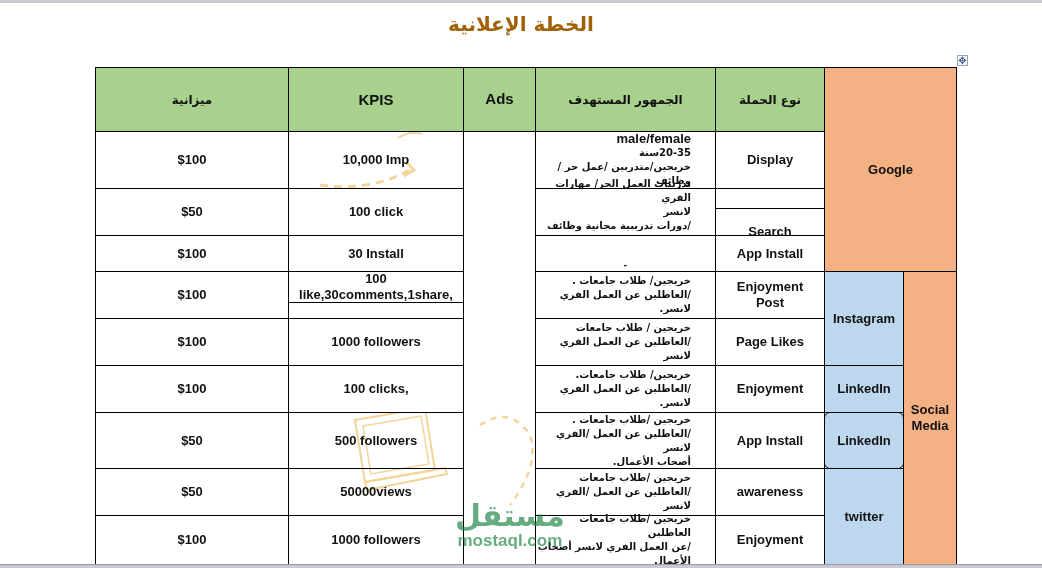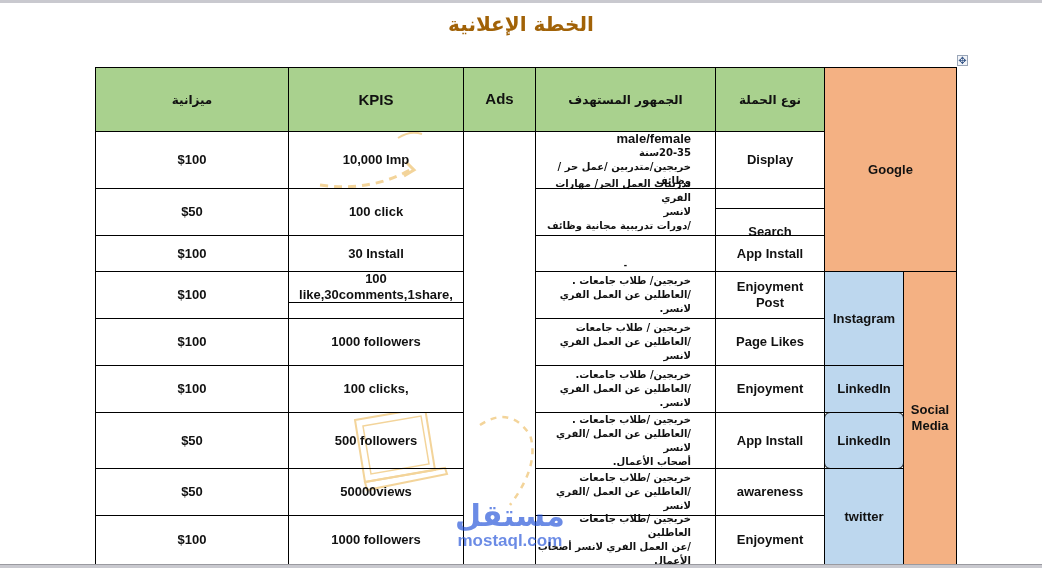--- a/index.html
+++ b/index.html
@@ -34,21 +34,21 @@
   .orange { background:#f4b183; }
   .blue { background:#bdd7ee; }
   .aud {
     flex-direction:column; align-items:flex-start; justify-content:center;
     direction:rtl; text-align:right; padding-right:24px;
     font-family:"DejaVu Sans", sans-serif; font-size:10px; line-height:14px; font-weight:bold;
   }
   .aud .line { display:block; width:100%; text-align:right; }
   .aud .latin { font-family:"Liberation Sans", sans-serif; font-size:13px; line-height:14px; }
   .watermark {
-    position:absolute; left:455px; top:500px; color:#1d4ed8; opacity:0.65;
+    position:absolute; left:455px; top:500px; color:#15803d; opacity:0.65;
     font-family:"Liberation Sans", sans-serif; font-weight:bold; pointer-events:none; text-align:center;
   }
   .wm-ar { font-family:"DejaVu Sans", sans-serif; font-size:30px; line-height:32px; direction:rtl; }
   .wm-en { font-size:17px; line-height:18px; }
   .deco { position:absolute; pointer-events:none; }
 </style>
 </head>
 <body>
 
 <div class="top-bar"></div>

